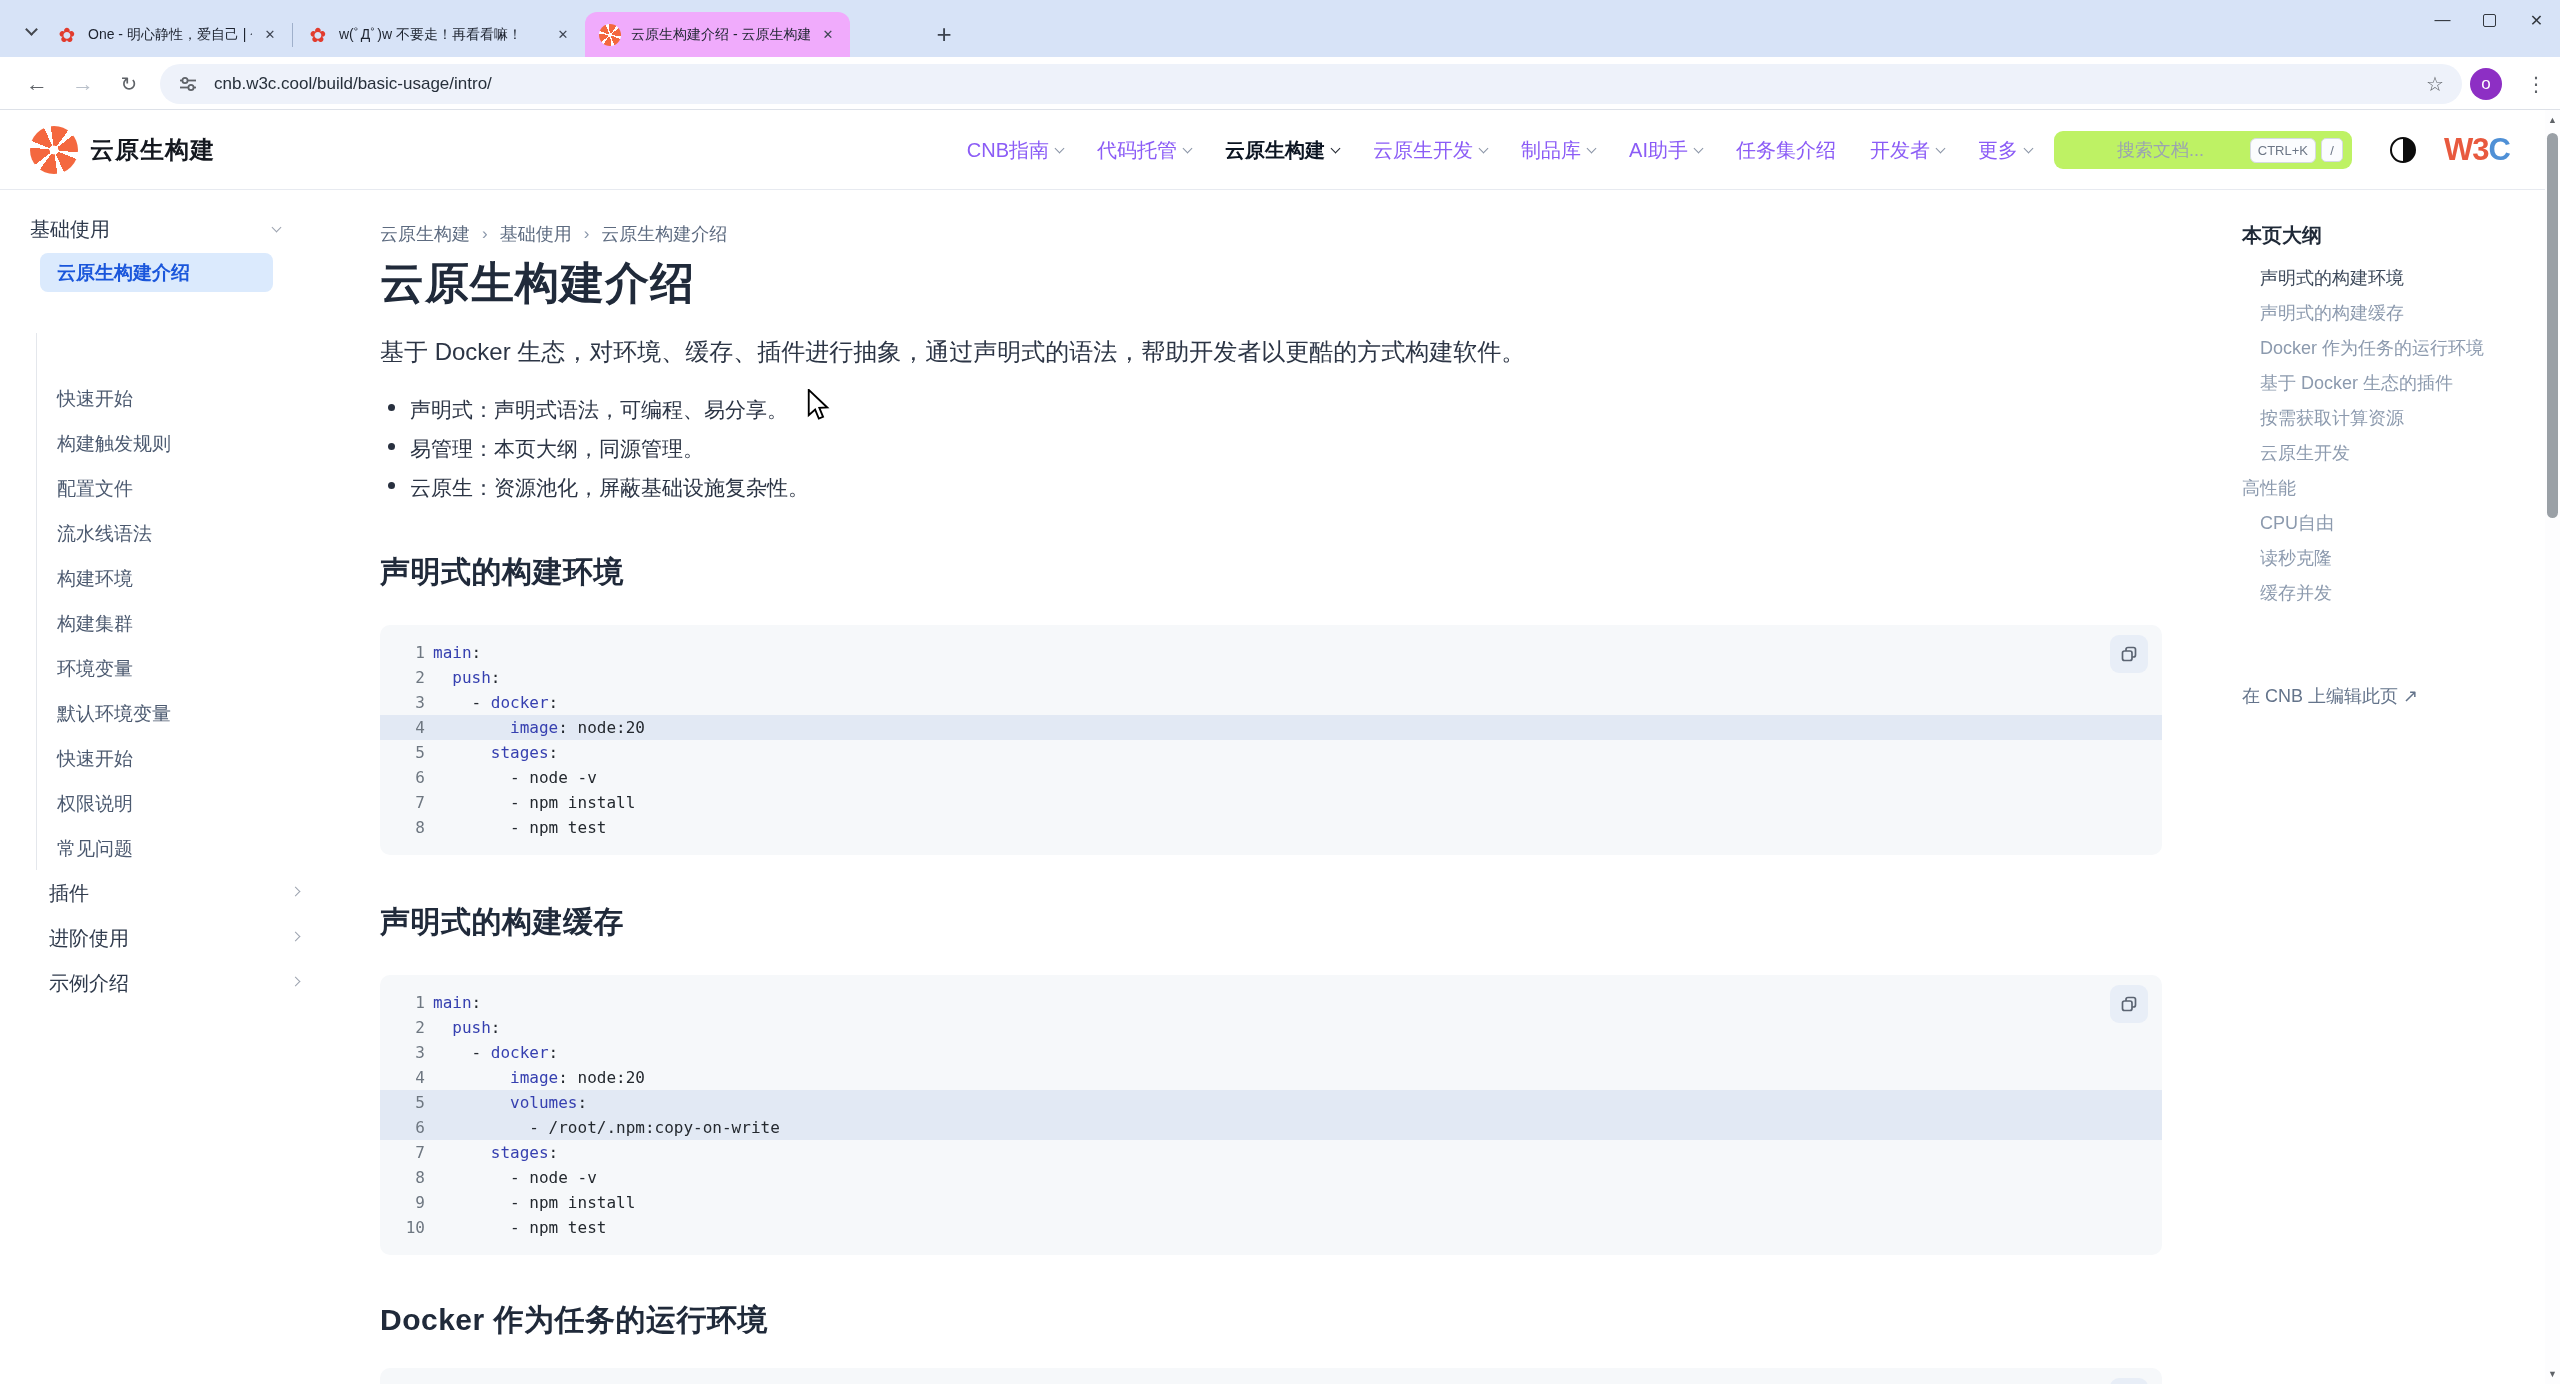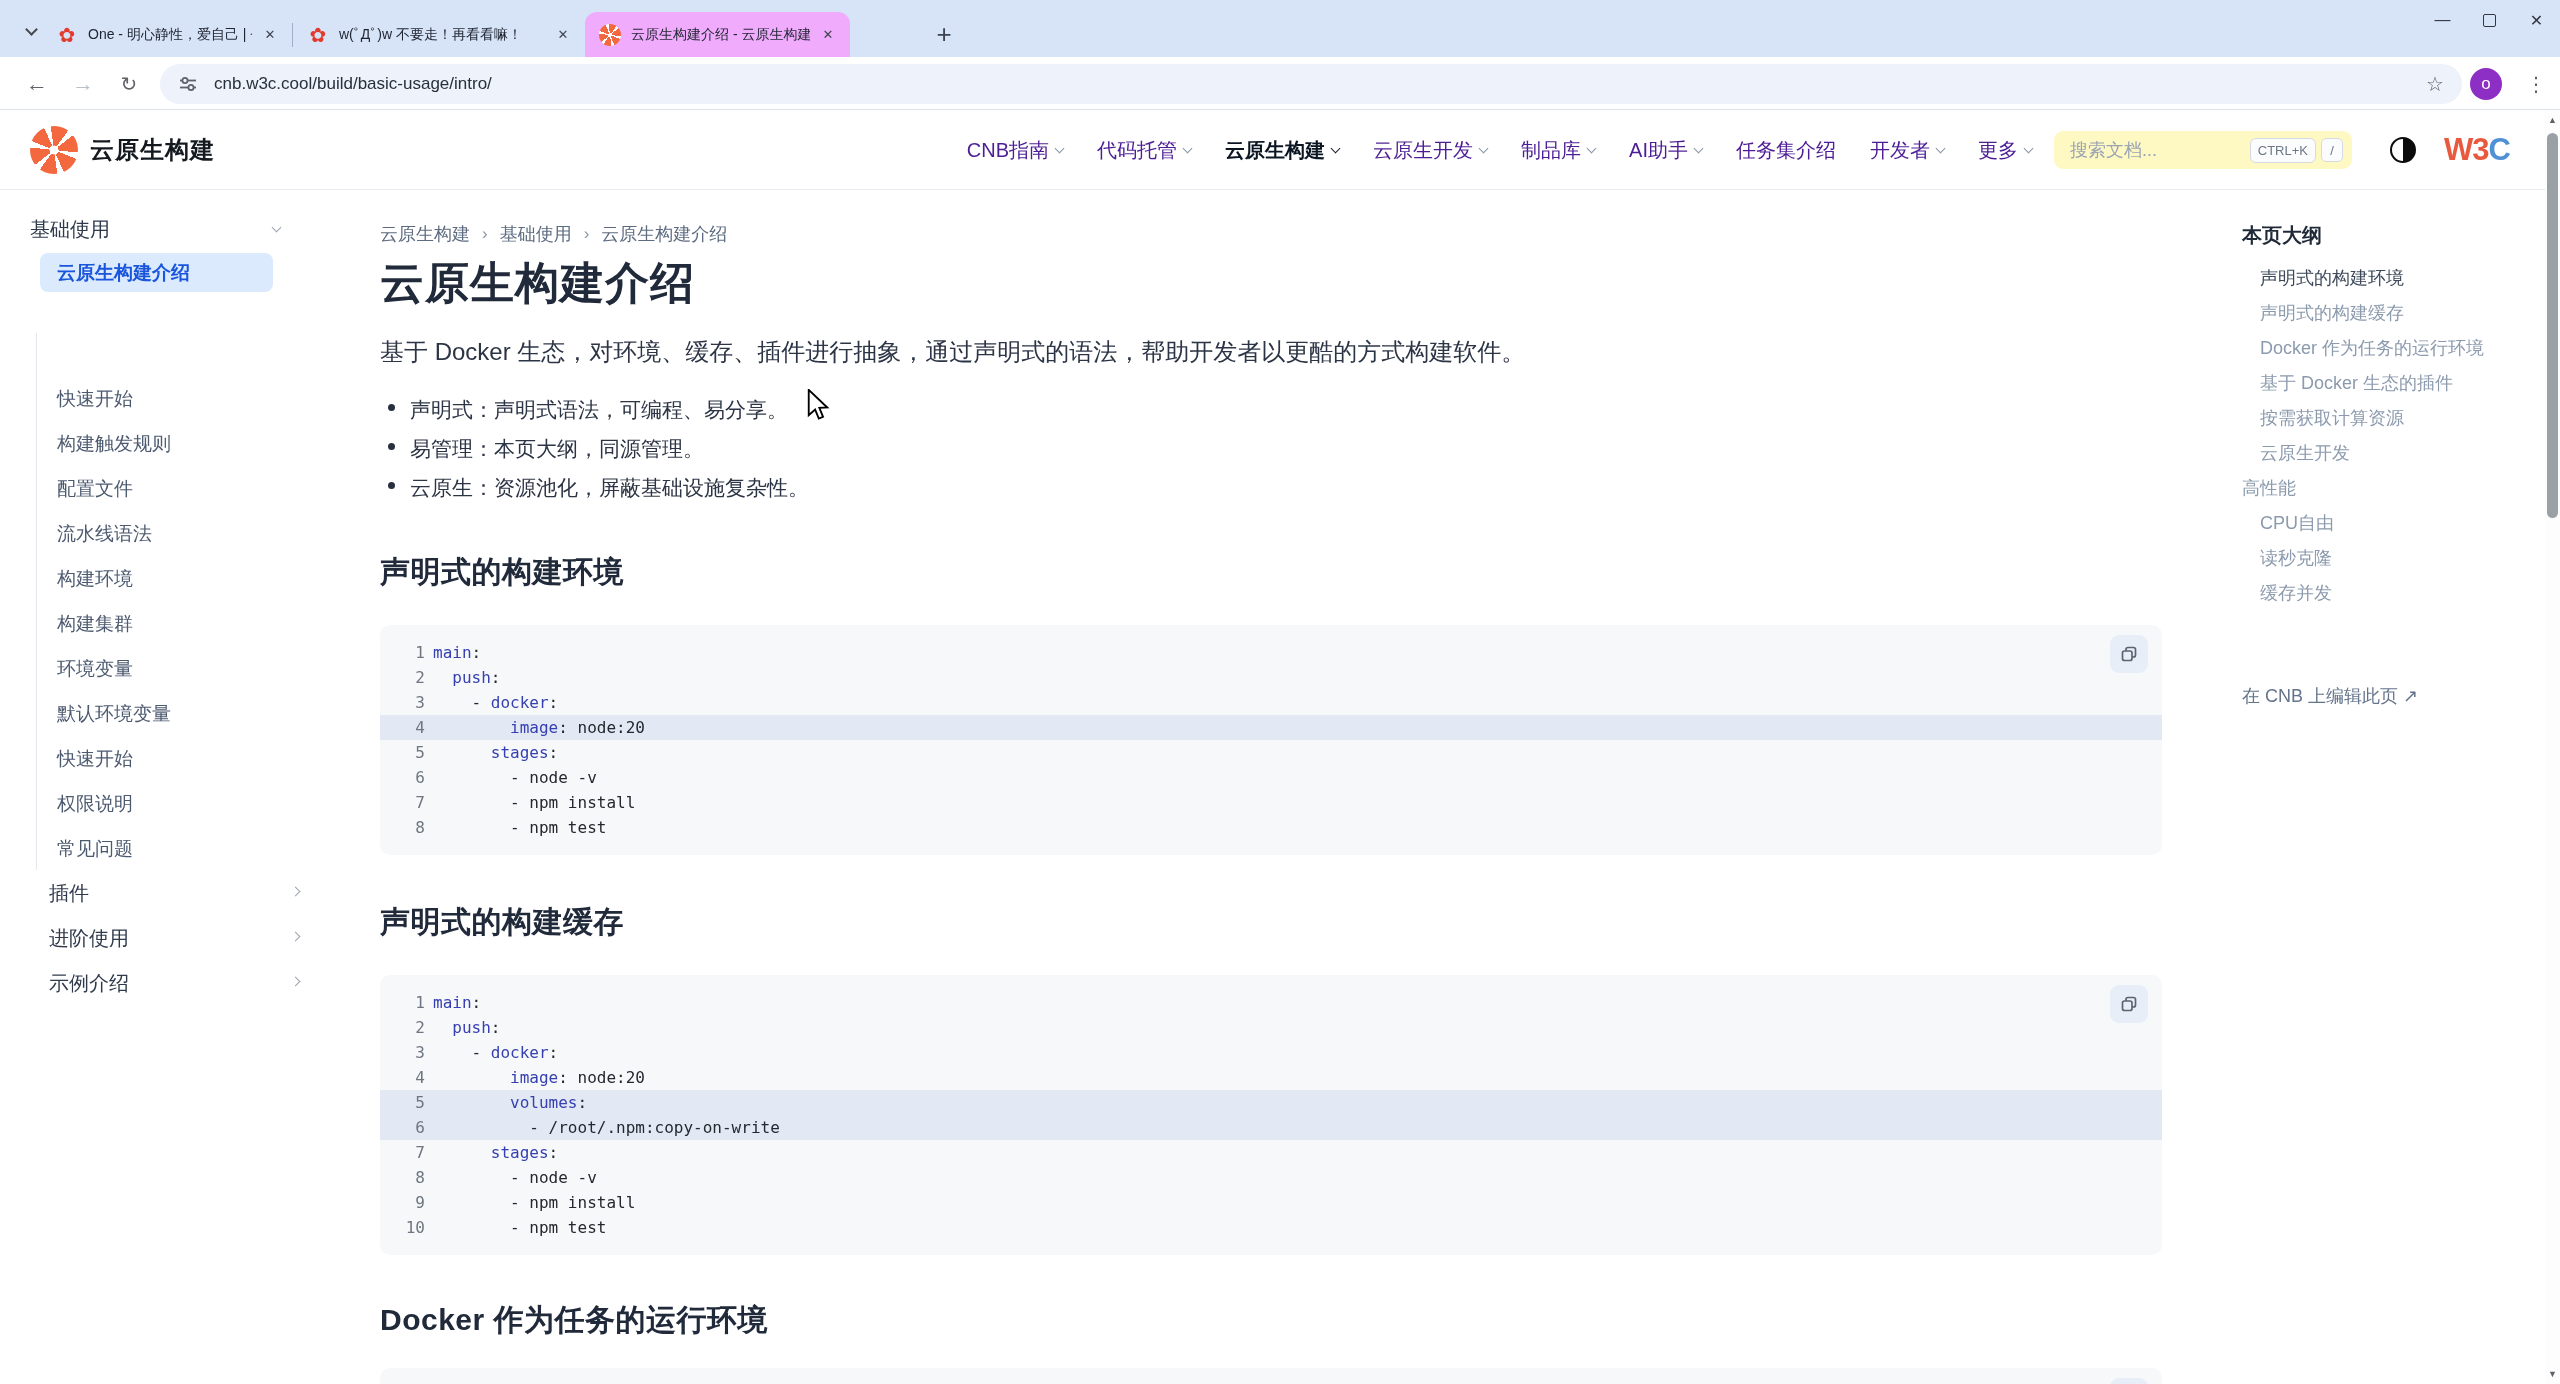--- a/index.html
+++ b/index.html
@@ -36,25 +36,25 @@
 
   
   #page { position:absolute; top:110px; left:0; width:2560px; height:1274px; background:#fff; }
 
   #site-header { position:absolute; top:0; left:0; width:2560px; height:80px; border-bottom:1px solid #e7eaf0; background:#fff; }
   #logo { position:absolute; left:30px; top:16px; display:flex; align-items:center; cursor:pointer; }
   .pinwheel { border-radius:50%; background: radial-gradient(circle at center, #fff 0 13%, rgba(0,0,0,0) 13.5%), repeating-conic-gradient(from -8deg, #f4683f 0 44deg, #fff 44deg 60deg); }
   #logo .pinwheel { width:48px; height:48px; }
   #logo-text { font-size:24px; font-weight:bold; color:#14181f; margin-left:12px; letter-spacing:1px; }
   #main-nav { position:absolute; right:528px; top:0; height:80px; display:flex; align-items:center; gap:34px; }
-  .nav-item { display:flex; align-items:center; gap:7px; font-size:20px; color:#4c1d95; cursor:pointer; white-space:nowrap; }
+  .nav-item { display:flex; align-items:center; gap:7px; font-size:20px; color:#8b5cf6; cursor:pointer; white-space:nowrap; }
   .nav-item .chev { border-color:#8a94a6; margin-top:-3px; }
   .nav-item.active { font-weight:bold; color:#0c1522; }
   .nav-item.active .chev { border-color:#20262f; }
-  #search-box { position:absolute; left:2054px; top:21px; width:298px; height:38px; background:#fef9c3; border-radius:9px; display:flex; align-items:center; cursor:text; }
+  #search-box { position:absolute; left:2054px; top:21px; width:298px; height:38px; background:#bef264; border-radius:9px; display:flex; align-items:center; cursor:text;padding-left:47px; }
   #search-input { border:none; outline:none; background:transparent; font-size:18px; color:#333; margin-left:16px; flex:1; min-width:0; font-family:inherit; }
   #search-input::placeholder { color:#9aa3b2; }
   #search-keys { display:flex; align-items:center; gap:5px; margin-right:9px; }
   #kbd-combo { font-size:13px; color:#6d7787; background:#fbfcfe; border:1px solid #d5dae2; border-radius:6px; padding:4px 7px; }
   #kbd-slash { font-size:13px; color:#6d7787; background:#fbfcfe; border:1px solid #d5dae2; border-radius:5px; width:22px; height:24px; display:flex; align-items:center; justify-content:center; }
   #theme-toggle { position:absolute; left:2390px; top:27px; width:26px; height:26px; border-radius:50%; border:2.5px solid #0c0c0c; background:linear-gradient(90deg,#fff 50%,#0c0c0c 50%); cursor:pointer; }
   #w3c-logo { position:absolute; left:2444px; top:22px; font-size:31px; font-weight:bold; letter-spacing:-1px; cursor:pointer; }
   #w3c-logo .p1 { color:#e8593e; }
   #w3c-logo .p2 { color:#4f90d6; }
 

